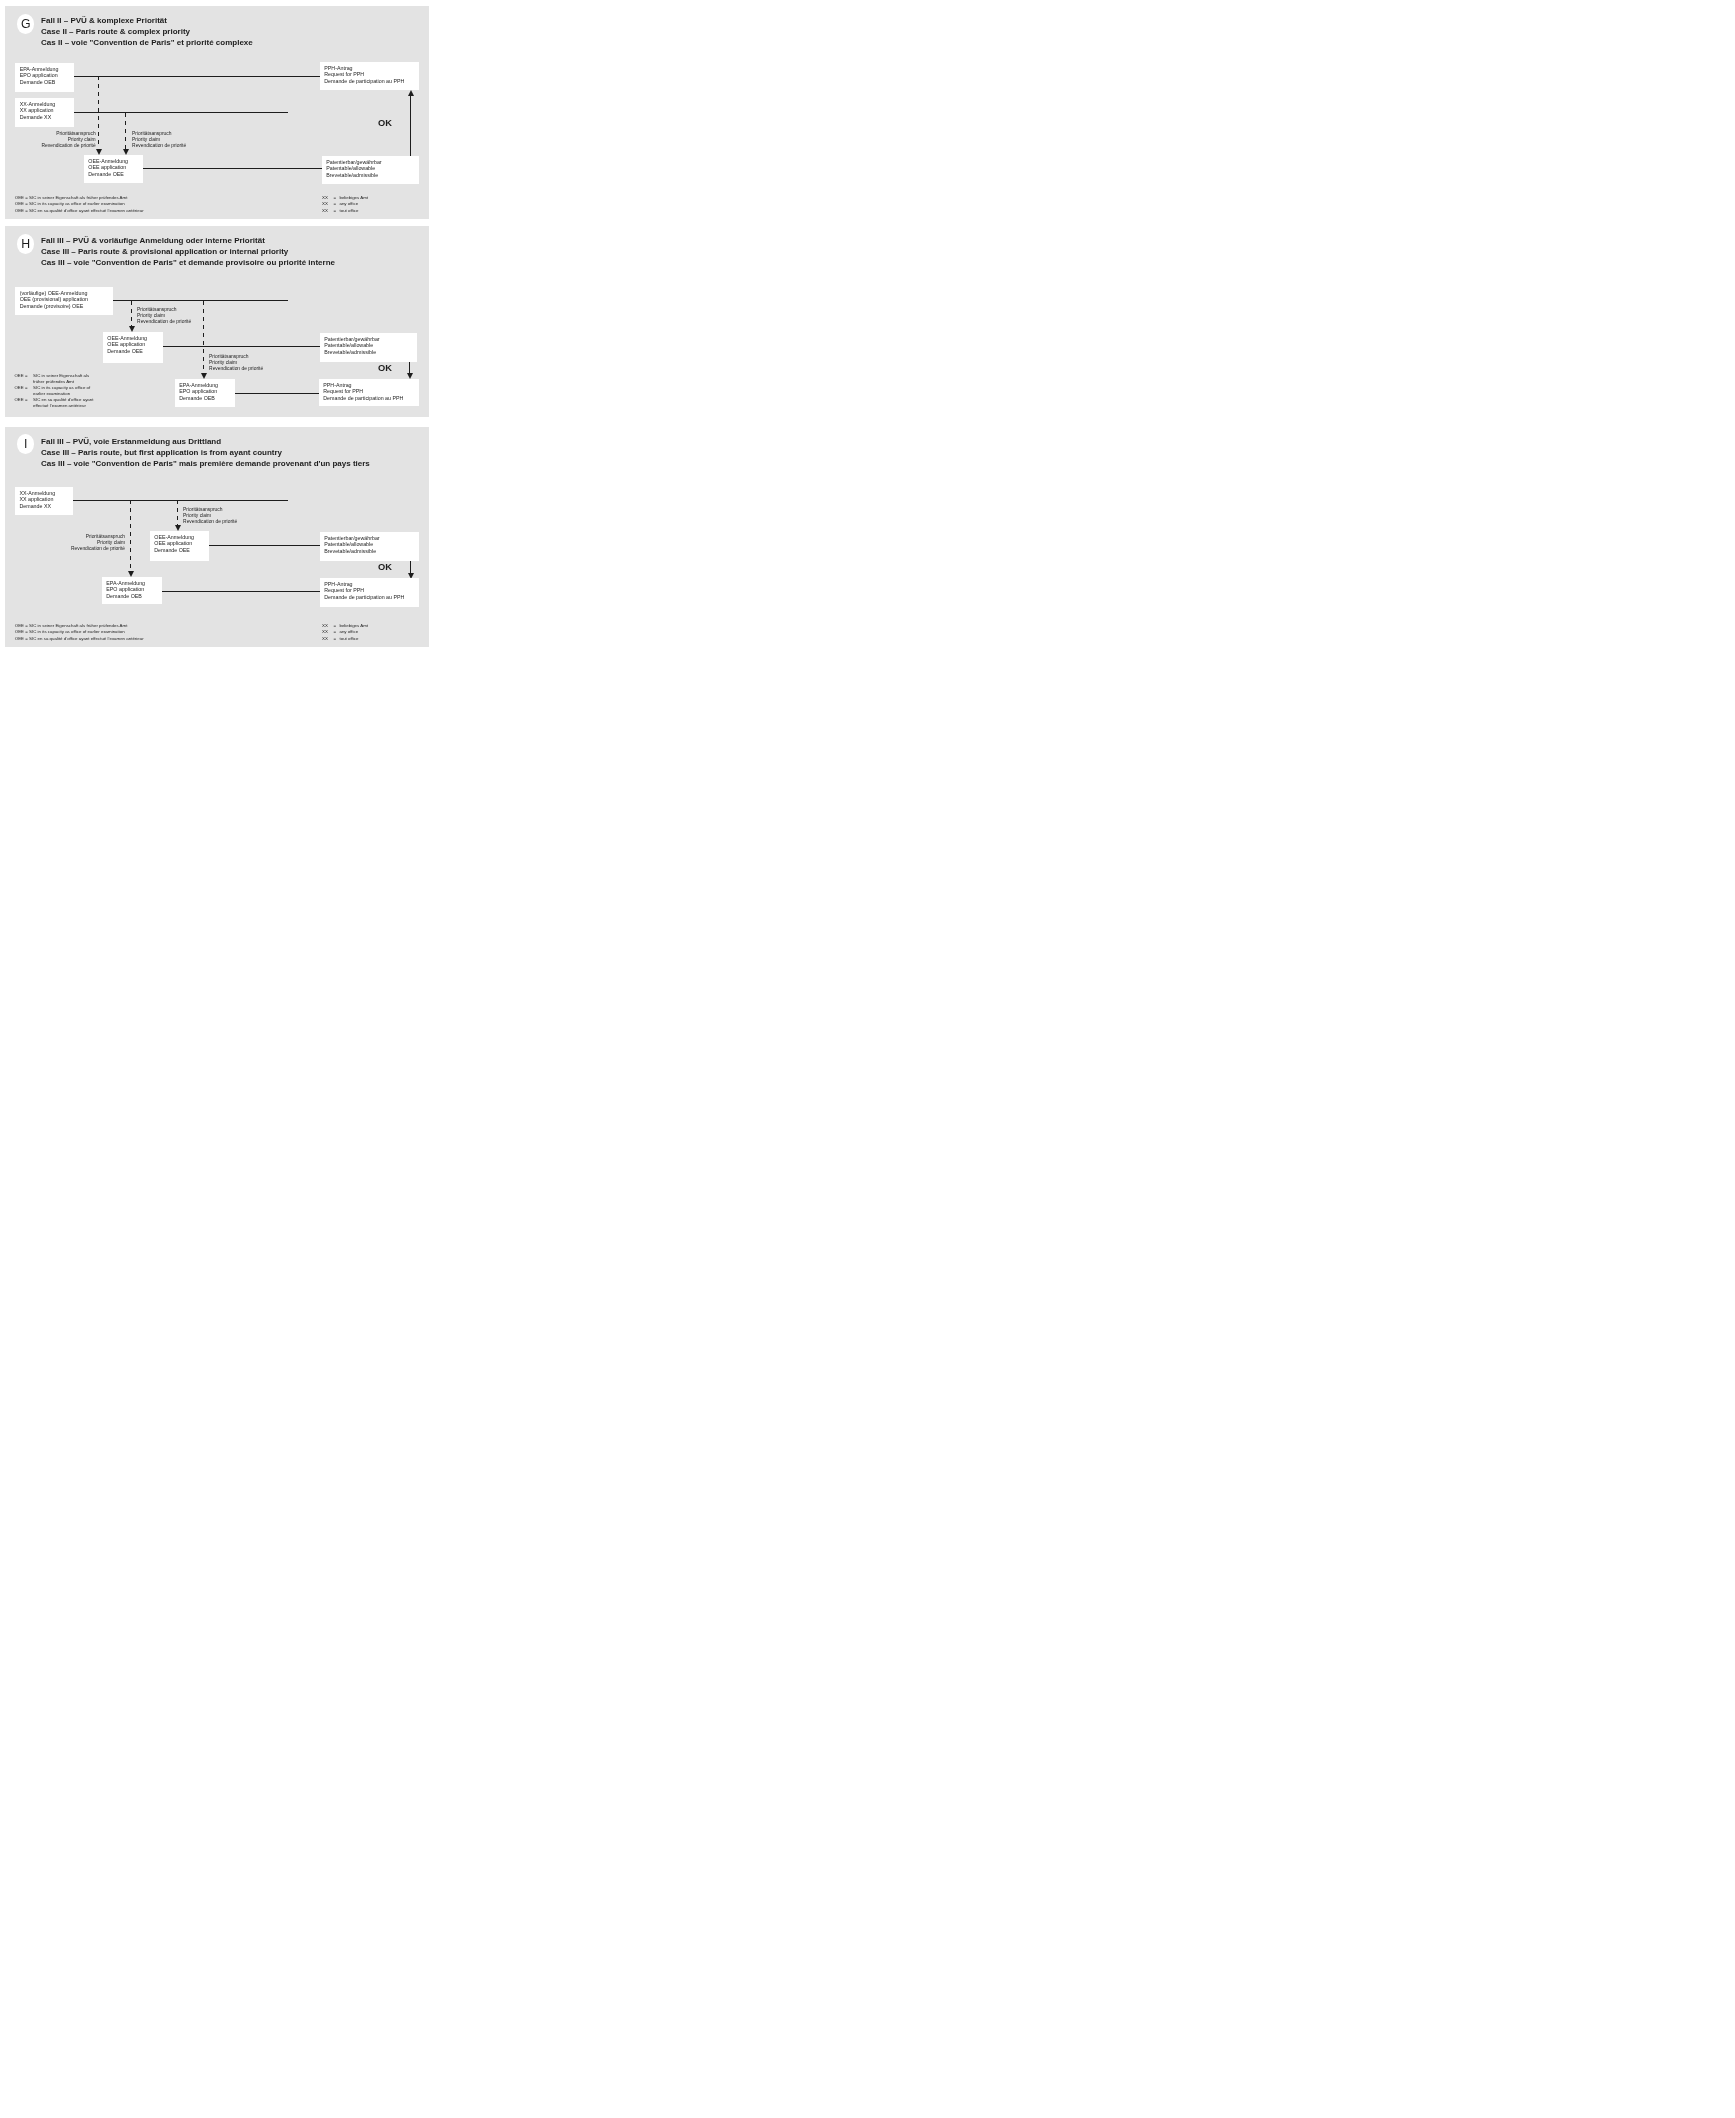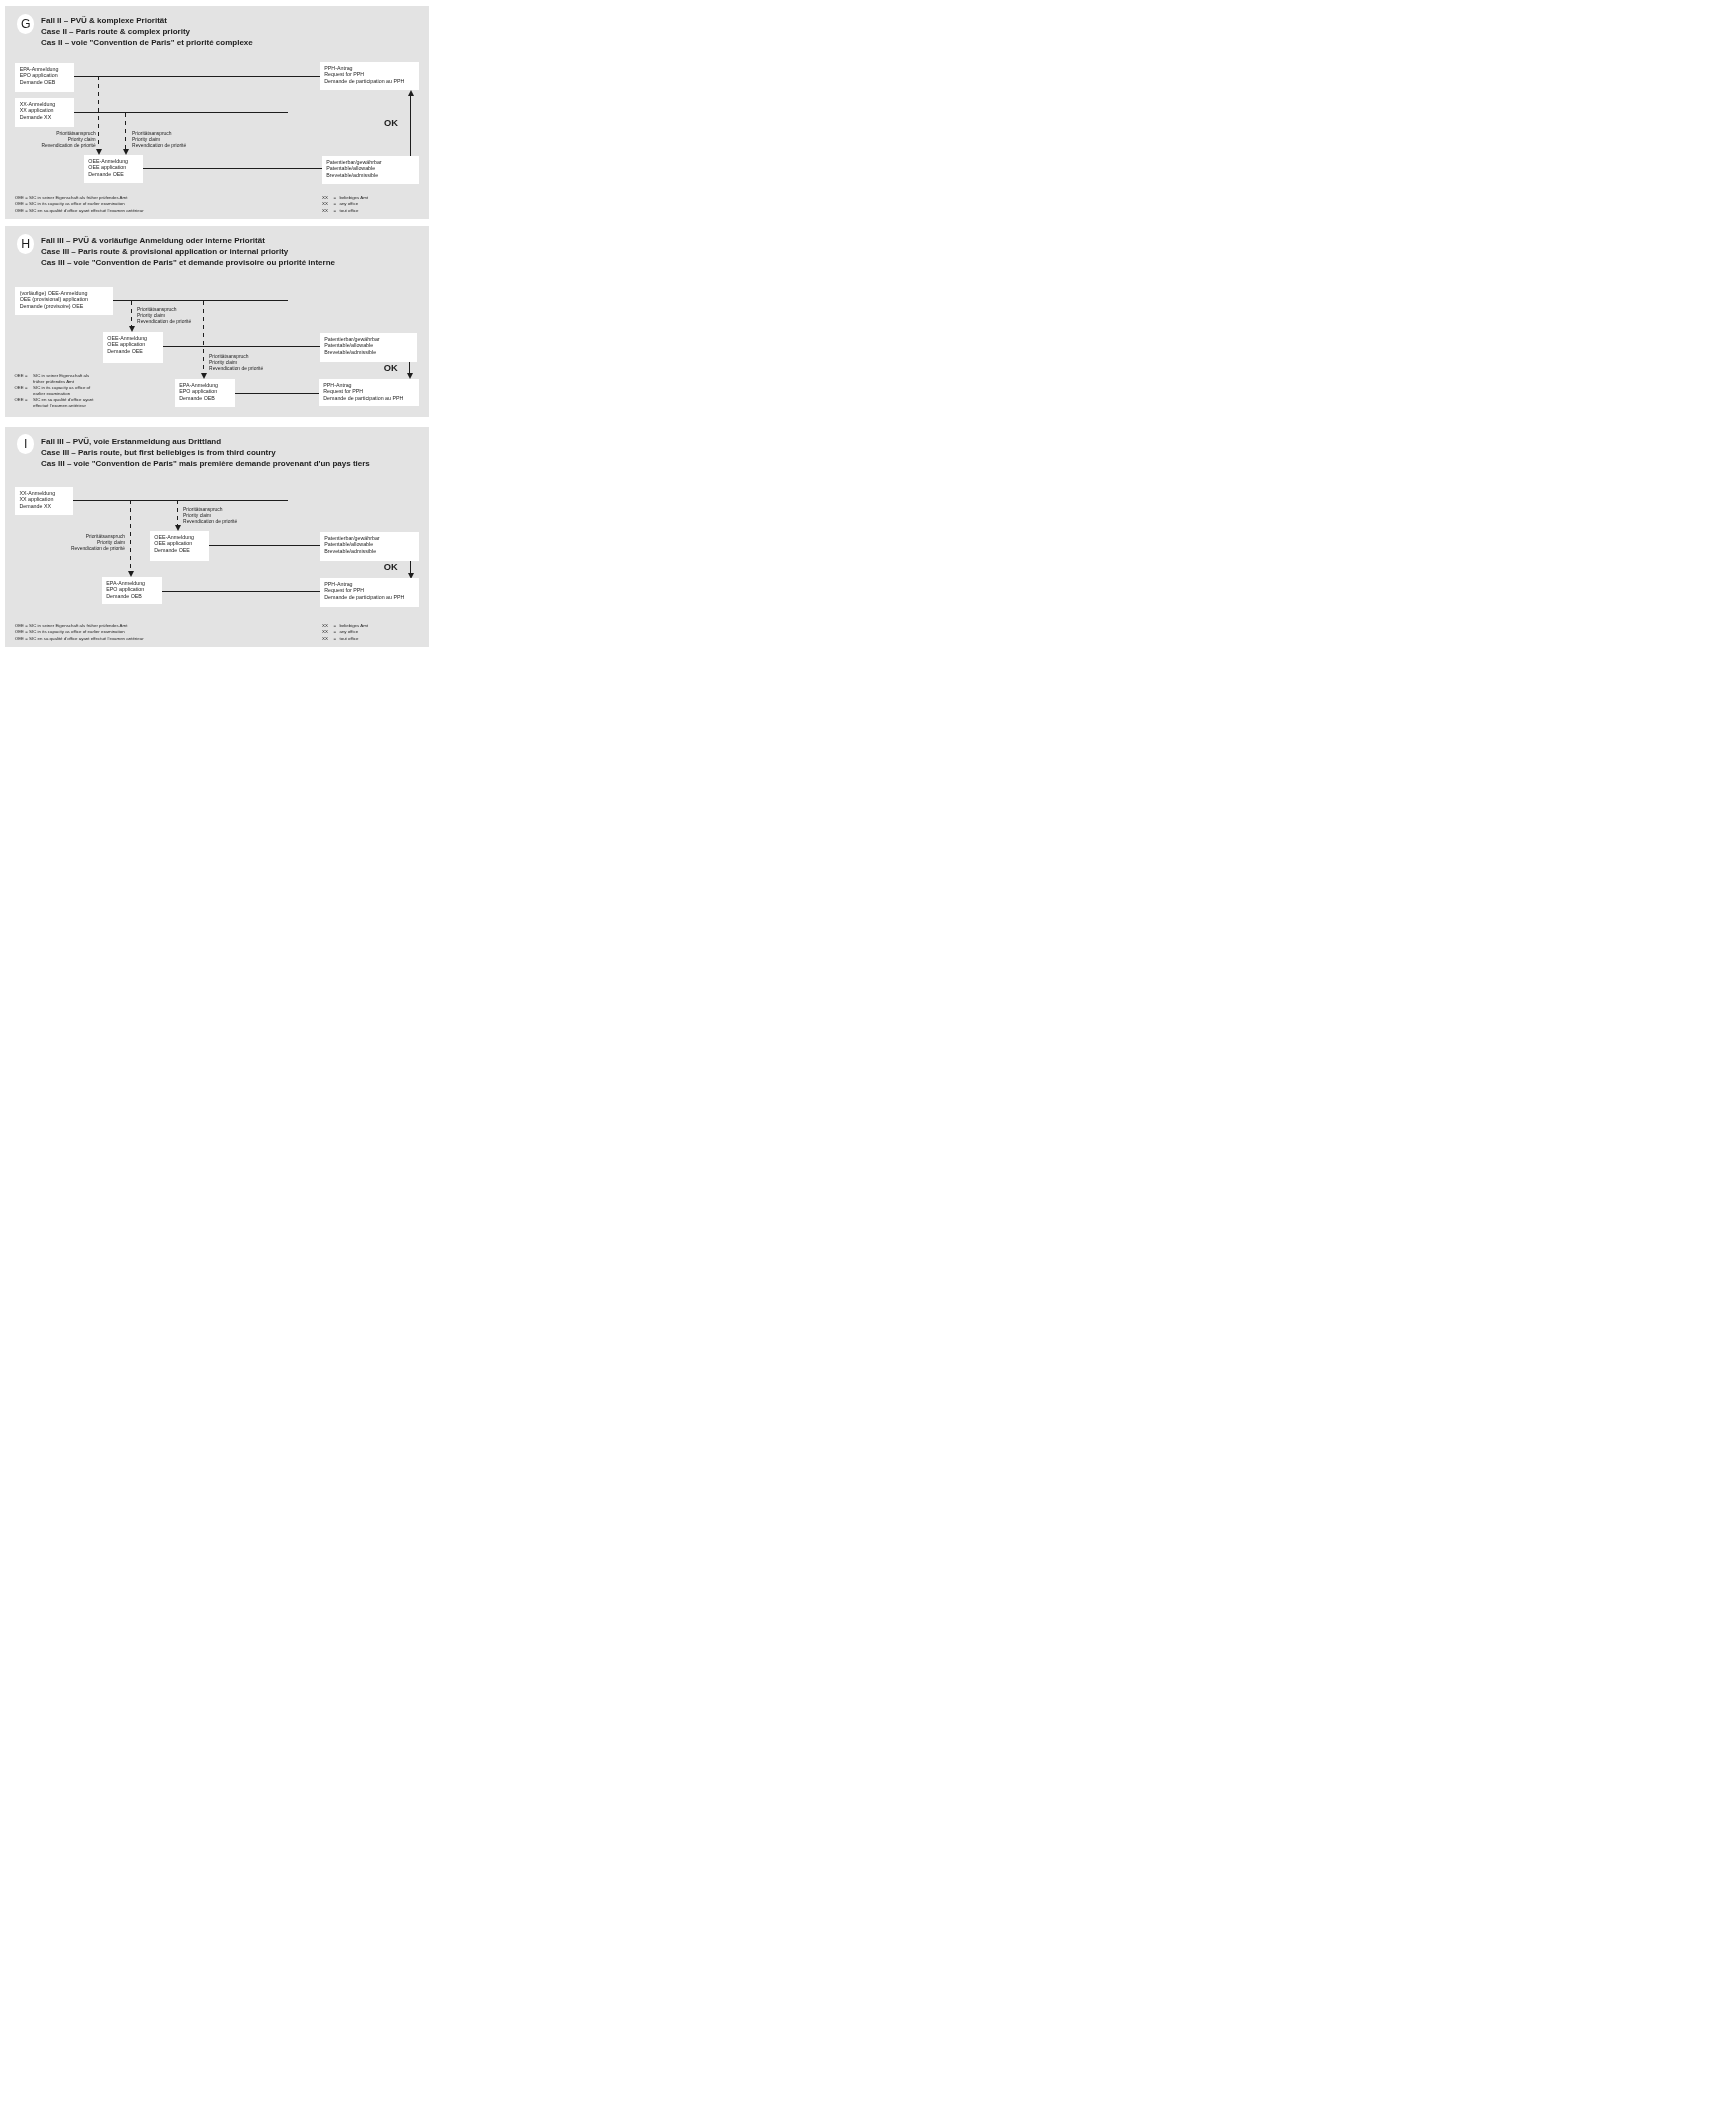--- a/index.html
+++ b/index.html
@@ -10,21 +10,21 @@
          font-size:12.3px;color:#1d1d1d;}
   .ptitle{position:absolute;font-size:8px;font-weight:bold;line-height:11px;white-space:nowrap;}
   .wbox{position:absolute;background:#ffffff;box-sizing:border-box;padding:3px 4.2px;font-size:5.3px;line-height:6.4px;white-space:nowrap;}
   .hline{position:absolute;height:1.3px;background:#1d1d1d;}
   .vline{position:absolute;width:1.3px;background:#1d1d1d;}
   .vdash{position:absolute;width:1.1px;background:repeating-linear-gradient(180deg,#1d1d1d 0 4.2px,transparent 4.2px 8px);}
   .ahead-down{position:absolute;width:0;height:0;border-left:3px solid transparent;border-right:3px solid transparent;border-top:6px solid #1d1d1d;}
   .ahead-up{position:absolute;width:0;height:0;border-left:3px solid transparent;border-right:3px solid transparent;border-bottom:6px solid #1d1d1d;}
   .plabel{position:absolute;font-size:4.9px;line-height:6.1px;white-space:nowrap;}
   .plabel.r{text-align:right;}
-  .ok{position:absolute;font-size:9.3px;font-weight:bold;text-align:center;}
+  .ok{position:absolute;font-size:9.3px;font-weight:bold;text-align:left;}
   .fnote{position:absolute;font-size:4.4px;line-height:6.4px;white-space:nowrap;}
   .fnrow{display:flex;}
   .fnrow .abbr{width:11.4px;flex:none;}
   .fnrow .eq{width:6px;flex:none;}
   .hfn{display:flex;font-size:4.4px;line-height:6.1px;white-space:nowrap;}
   .hfn .term{width:18.6px;flex:none;}
 </style>
 </head>
 <body>
 
@@ -198,21 +198,21 @@
       </div>
     </div>
   </div>
 
   <div class="panel" style="top:427px;height:220px;">
     <div class="badge" style="left:12px;top:7.2px;width:17.4px;height:20px;">
       <span>I</span>
     </div>
     <div class="ptitle" style="left:36px;top:8.5px;">
       <div>Fall III – PVÜ, voie Erstanmeldung aus Drittland</div>
-      <div>Case III – Paris route, but first beliebiges is from third country</div>
+      <div>Case III – Paris route, but first application is from ayant country</div>
       <div>Cas III – voie "Convention de Paris" mais première demande provenant d'un pays tiers</div>
     </div>
 
     <div class="hline" style="left:68px;top:73px;width:215px;"></div>
     <div class="hline" style="left:204px;top:118px;width:112px;"></div>
     <div class="hline" style="left:156px;top:164px;width:159px;"></div>
 
     <div class="vdash" style="left:125px;top:73px;height:71px;"></div>
     <div class="ahead-down" style="left:123px;top:144px;"></div>
     <div class="vdash" style="left:172px;top:73px;height:25px;"></div>

